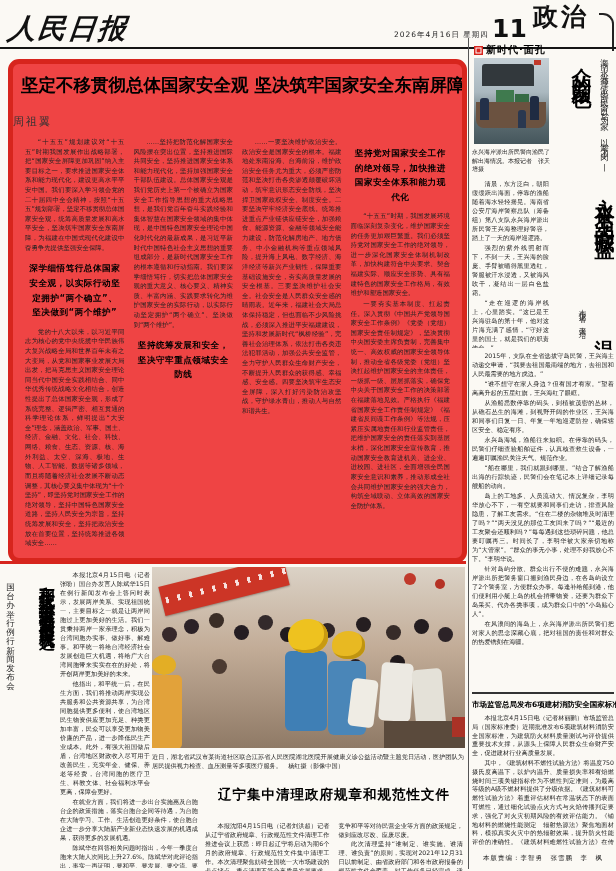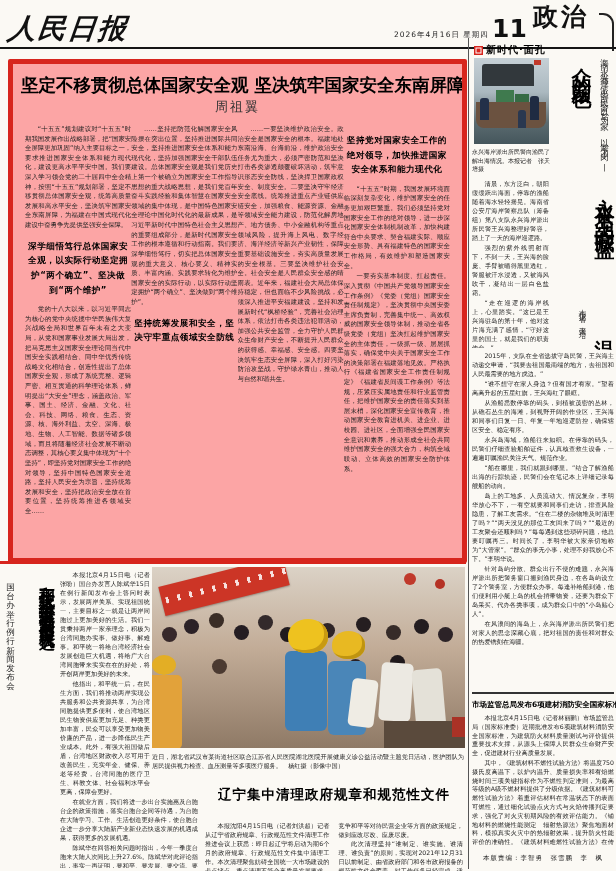--- a/index.html
+++ b/index.html
@@ -13,25 +13,25 @@
   .masthead{left:8px;top:10px;font-size:28px;font-weight:bold;font-style:italic;
     letter-spacing:2px;transform:skewX(-6deg);color:#111;}
   .head-date{left:394px;top:30px;font-size:7.5px;color:#222;letter-spacing:1px;}
   .page-num{left:492px;top:14px;font-size:25px;font-weight:bold;color:#111;}
   .section-name{left:533px;top:0;font-size:25px;font-weight:bold;letter-spacing:3px;color:#111;}
   .corner-mark{left:599px;top:13px;width:13px;height:36px;
     border-top:2px solid #222;border-right:2px solid #222;border-top-right-radius:11px;}
   .head-rule{left:0;top:47px;width:616px;height:2px;background:#151515;}
   
   .main-box{left:8px;top:59px;width:449px;height:494px;border:5px solid #d7251d;
-    border-radius:2px;background:#fca5a5;overflow:hidden;}
+    border-radius:11px;background:#ef4444;overflow:hidden;}
   .main-headline{margin:9px 8px 0;text-align:center;font-size:17.5px;font-weight:900;
     letter-spacing:0px;color:#000;white-space:nowrap;}
-  .main-author{margin-top:1px;text-align:center;font-size:13px;color:#333;letter-spacing:2px;}
-  .main-cols{display:flex;padding:9px 12px 6px;height:428px;overflow:hidden;}
+  .main-author{margin-top:17px;font-size:11px;color:#333;letter-spacing:2px;}
+  .main-cols{display:flex;gap:9px;padding:9px 12px 6px;height:428px;overflow:hidden;}
   .main-cols .col{flex:1;overflow:hidden;}
   .article-body p.bodyp{font-size:6.4px;line-height:1.5;text-align:justify;
     text-indent:2em;margin:0 0 1px;color:#222;}
   .article-body p.subhead{font-size:8.6px;font-weight:bold;line-height:1.7;text-align:center;
     text-indent:0;margin:8px 3px;color:#000;letter-spacing:0.5px;}
   
   .red-rule{left:0;top:561px;width:466px;height:3px;background:#d7251d;}
   .rail-rule{left:468px;top:38px;width:1px;height:831px;background:#555;}
   
   .taiwan{left:2px;top:571px;width:196px;height:297px;display:flex;overflow:hidden;}

